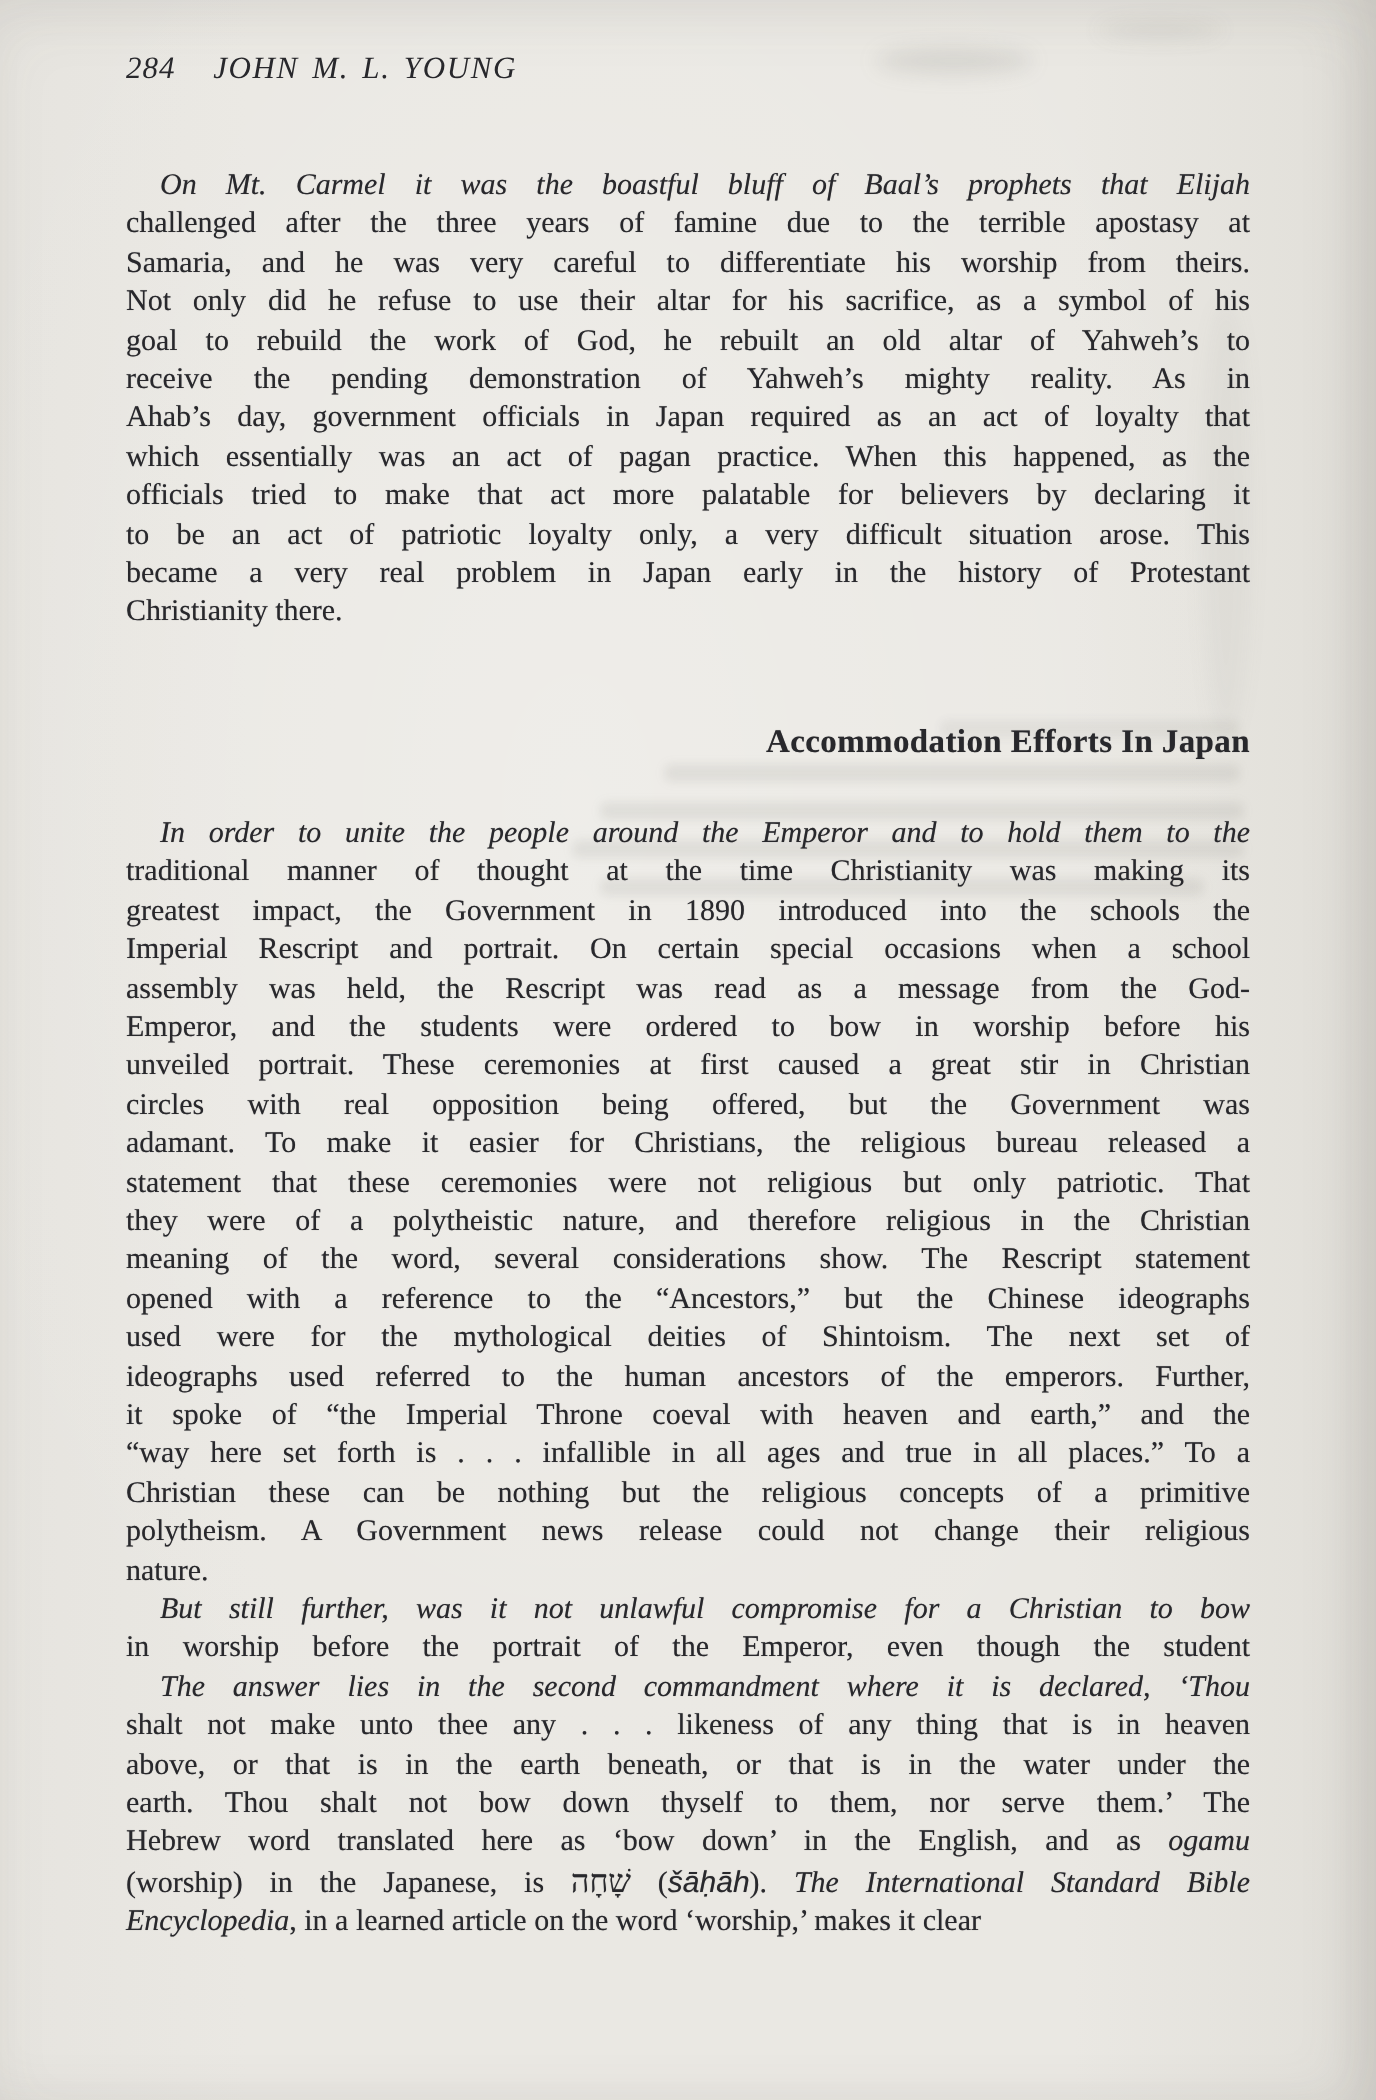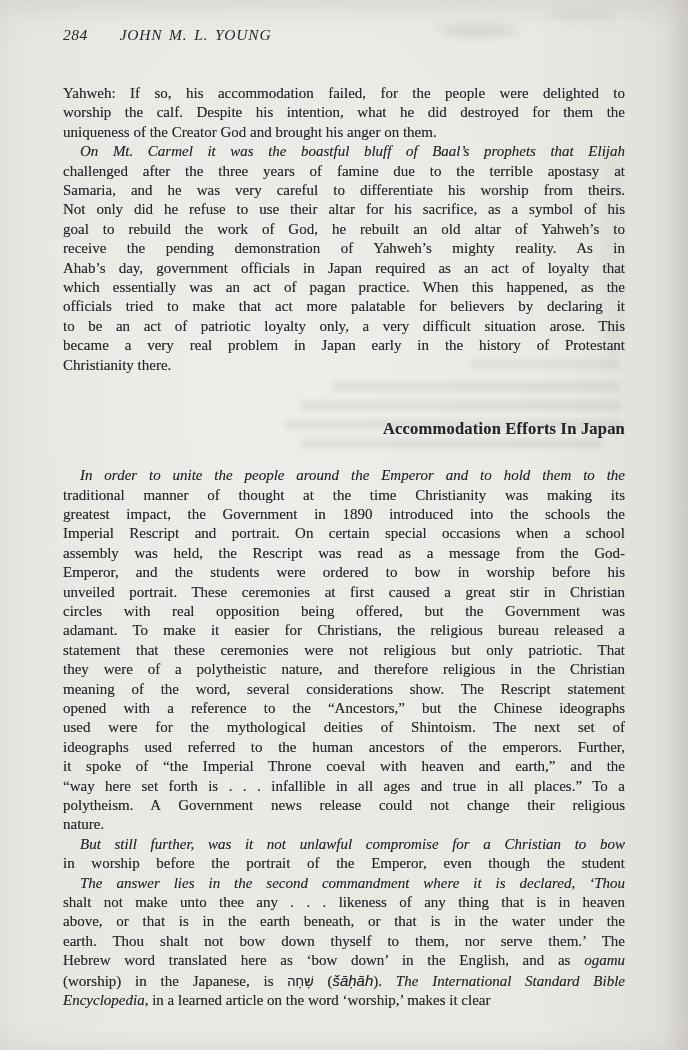--- a/index.html
+++ b/index.html
@@ -27,37 +27,37 @@
   .bleed.b3 { left:286px; top:420px; width:336px; }
   .bleed.b4 { left:300px; top:439px; width:302px; }
   .bleed.b5 { left:470px; top:360px; width:150px; opacity:.8; }
 
   .running-header {
     position:absolute; left:63px; top:26px;
     font-style:italic; font-size:15.5px; line-height:18px;
     white-space:nowrap;
   }
   .running-header .pagenum { letter-spacing:.5px; }
-  .running-header .author  { margin-left:28px; letter-spacing:.8px; word-spacing:2px; }
+  .running-header .author  { margin-left:15px; letter-spacing:.8px; word-spacing:2px; }
 
   .body-col {
     position:absolute; left:63px; top:84px; width:562px;
     font-size:15px; line-height:19.4px;
     text-rendering:optimizeLegibility;
     text-shadow:0 0 .4px rgba(20,20,24,.45);
   }
   .line { text-align:justify; text-align-last:justify; }
   .line.lastline { text-align-last:left; }
   .line.indent { text-indent:17px;font-style:italic; }
   .heading {
     font-size:16.5px; font-weight:700; line-height:20px;
     margin:44px 0 27px 0; text-align:right; letter-spacing:.2px;
   }
   .it { font-style:italic; }
-  .heb { font-family:Liberation Sans, sans-serif; font-size:13px; }
+  .heb { font-family:Liberation Serif, serif; font-size:16px; }
   .translit { font-family:Liberation Sans, sans-serif; font-style:italic; }
 </style>
 </head>
 <body>
 
 <div class="page">
 
   <div class="smudge s1"></div>
   <div class="smudge s2"></div>
   <div class="smudge s3"></div>
@@ -67,25 +67,20 @@
   <div class="bleed b4"></div>
   <div class="bleed b5"></div>
 
   <div class="running-header">
     <span class="pagenum">284</span>
     <span class="author">JOHN M. L. YOUNG</span>
   </div>
 
   <div class="body-col">
 
-    <div class="para">
-        <div class="line">Yahweh: If so, his accommodation failed, for the people were delighted to</div>
-        <div class="line">worship the calf. Despite his intention, what he did destroyed for them the</div>
-        <div class="line lastline">uniqueness of the Creator God and brought his anger on them.</div>
-      </div>
 
     <div class="para">
         <div class="line indent">On Mt. Carmel it was the boastful bluff of Baal’s prophets that Elijah</div>
         <div class="line">challenged after the three years of famine due to the terrible apostasy at</div>
         <div class="line">Samaria, and he was very careful to differentiate his worship from theirs.</div>
         <div class="line">Not only did he refuse to use their altar for his sacrifice, as a symbol of his</div>
         <div class="line">goal to rebuild the work of God, he rebuilt an old altar of Yahweh’s to</div>
         <div class="line">receive the pending demonstration of Yahweh’s mighty reality. As in</div>
         <div class="line">Ahab’s day, government officials in Japan required as an act of loyalty that</div>
         <div class="line">which essentially was an act of pagan practice. When this happened, as the</div>
@@ -108,20 +103,21 @@
         <div class="line">circles with real opposition being offered, but the Government was</div>
         <div class="line">adamant. To make it easier for Christians, the religious bureau released a</div>
         <div class="line">statement that these ceremonies were not religious but only patriotic. That</div>
         <div class="line">they were of a polytheistic nature, and therefore religious in the Christian</div>
         <div class="line">meaning of the word, several considerations show. The Rescript statement</div>
         <div class="line">opened with a reference to the “Ancestors,” but the Chinese ideographs</div>
         <div class="line">used were for the mythological deities of Shintoism. The next set of</div>
         <div class="line">ideographs used referred to the human ancestors of the emperors. Further,</div>
         <div class="line">it spoke of “the Imperial Throne coeval with heaven and earth,” and the</div>
         <div class="line">“way here set forth is . . . infallible in all ages and true in all places.” To a</div>
+        <div class="line">Christian these can be nothing but the religious concepts of a primitive</div>
         <div class="line">polytheism. A Government news release could not change their religious</div>
         <div class="line lastline">nature.</div>
       </div>
 
     <div class="para">
         <div class="line indent">But still further, was it not unlawful compromise for a Christian to bow</div>
         <div class="line">in worship before the portrait of the Emperor, even though the student</div>
       </div>
 
     <div class="para">

